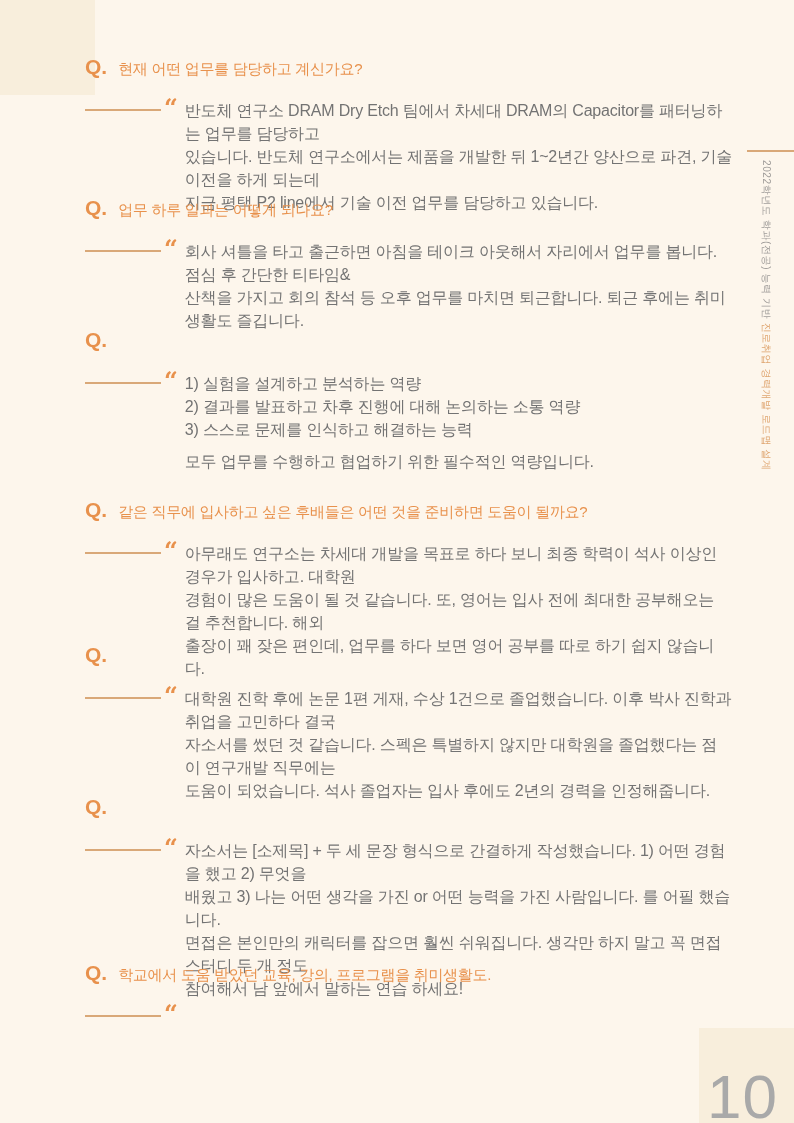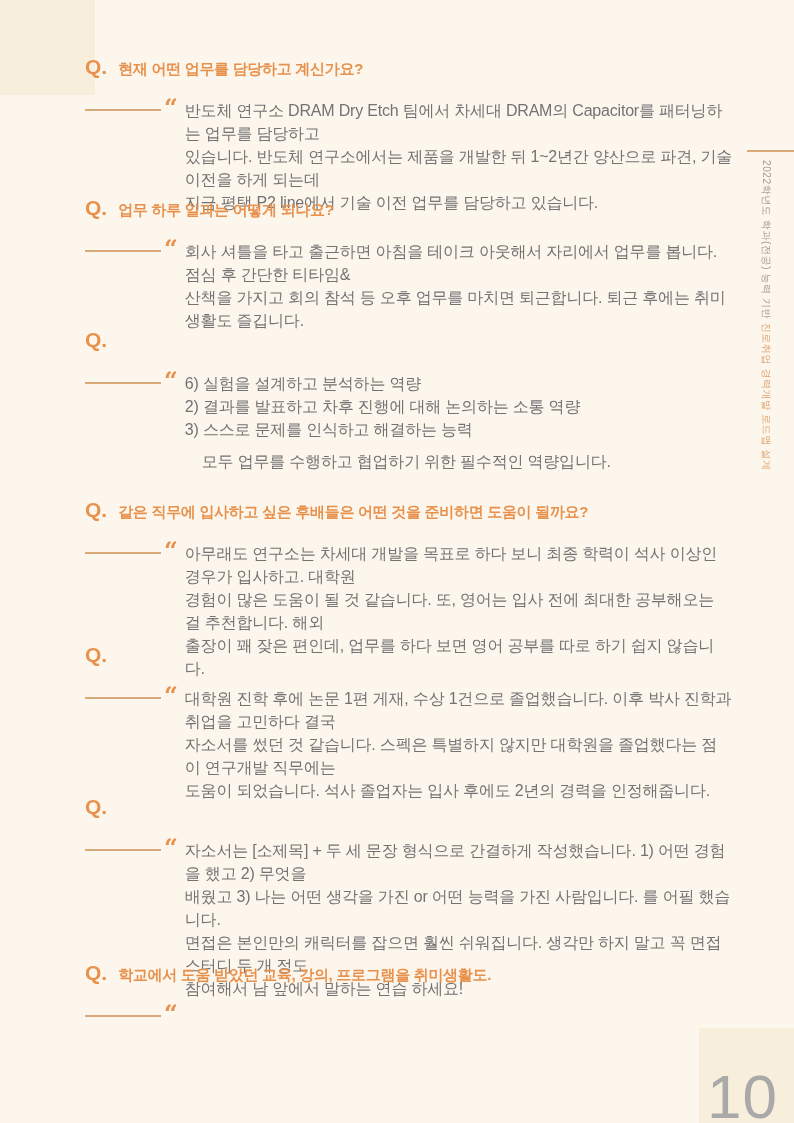--- a/index.html
+++ b/index.html
@@ -16,41 +16,41 @@
 
   .qa{position:absolute;left:85px;width:650px;}
   .s1{top:55px;} .s2{top:196px;} .s3{top:328px;} .s4{top:498px;}
   .s5{top:643px;} .s6{top:795px;} .s7{top:961px;}
 
   .q-title{display:flex;align-items:baseline;margin-bottom:20px;}
   .q-mark{
     color:#e8914c;font-size:21px;font-weight:bold;
     margin-right:11px;letter-spacing:0;
   }
-  .q-text{color:#e8914c;font-size:15px;font-weight:bold;letter-spacing:-0.3px;}
+  .q-text{color:#e8914c;font-size:15px;font-weight:normal;letter-spacing:-0.3px;}
 
   .answer-row{display:flex;align-items:flex-start;}
   .dash{
     flex:0 0 auto;width:76px;height:2px;background:#d9a878;
     margin-top:10px;margin-right:3px;
   }
   .quote{
     flex:0 0 auto;
     font-family:"DejaVu Serif","Liberation Serif",serif;
     font-weight:bold;color:#e8914c;
     font-size:24px;line-height:18px;
     margin-right:7px;
   }
   .a-body{width:548px;}
   .a-text,.a-text2{
     color:#737373;font-size:16px;line-height:23px;
     letter-spacing:-0.2px;
     white-space:pre-line;
   }
-  .a-text2{margin-top:9px;margin-left:17px;}
+  .a-text2{margin-top:9px;}
   .a-text2:empty{display:none;margin:0;}
 
   .side-tick{
     position:absolute;top:150px;right:0;width:47px;height:2px;
     background:#d9a878;
   }
   .sidebar-text{
     position:absolute;left:772px;top:160px;
     transform:rotate(90deg);transform-origin:0 0;
     white-space:nowrap;
@@ -112,21 +112,21 @@
   </section>
 
   <section class="qa s3">
     <div class="q-title">
       <span class="q-mark">Q.</span>
     </div>
     <div class="answer-row">
       <span class="dash"></span>
       <span class="quote">“</span>
       <div class="a-body">
-        <div class="a-text">6) 실험을 설계하고 분석하는 역량
+        <div class="a-text">1) 실험을 설계하고 분석하는 역량
 2) 결과를 발표하고 차후 진행에 대해 논의하는 소통 역량
 3) 스스로 문제를 인식하고 해결하는 능력</div>
         <div class="a-text2">모두 업무를 수행하고 협업하기 위한 필수적인 역량입니다.</div>
       </div>
     </div>
   </section>
 
   <section class="qa s4">
     <div class="q-title">
       <span class="q-mark">Q.</span>

